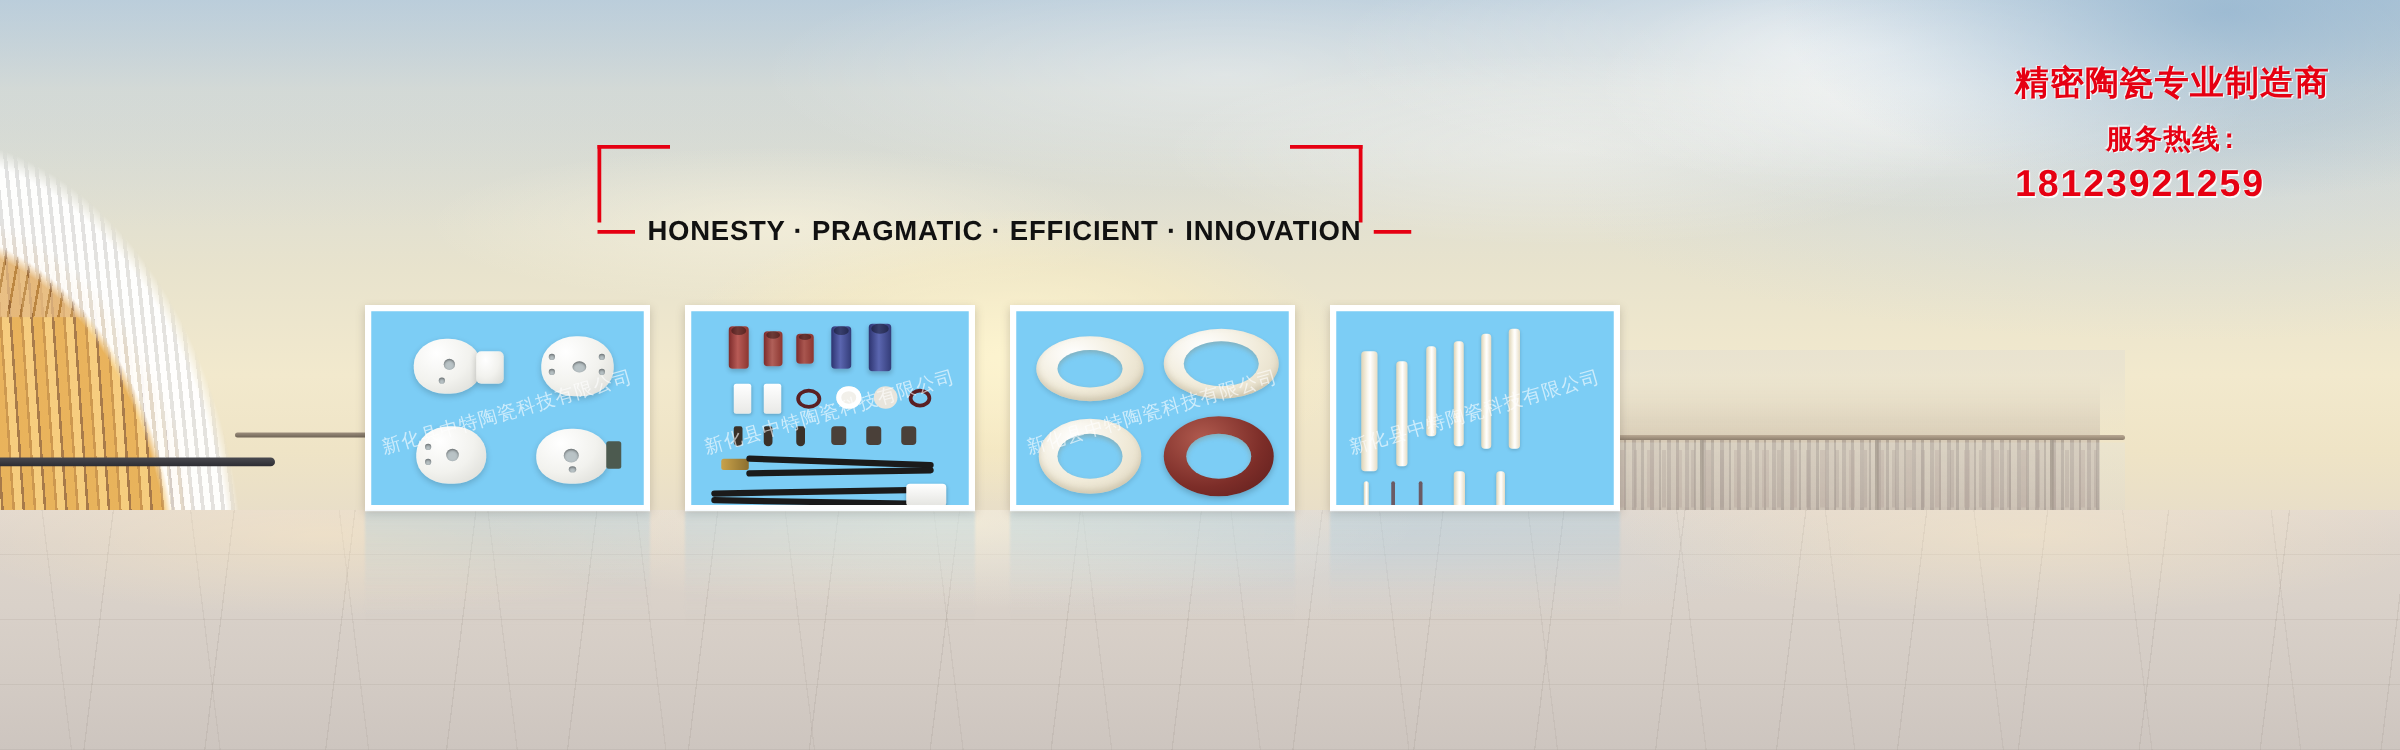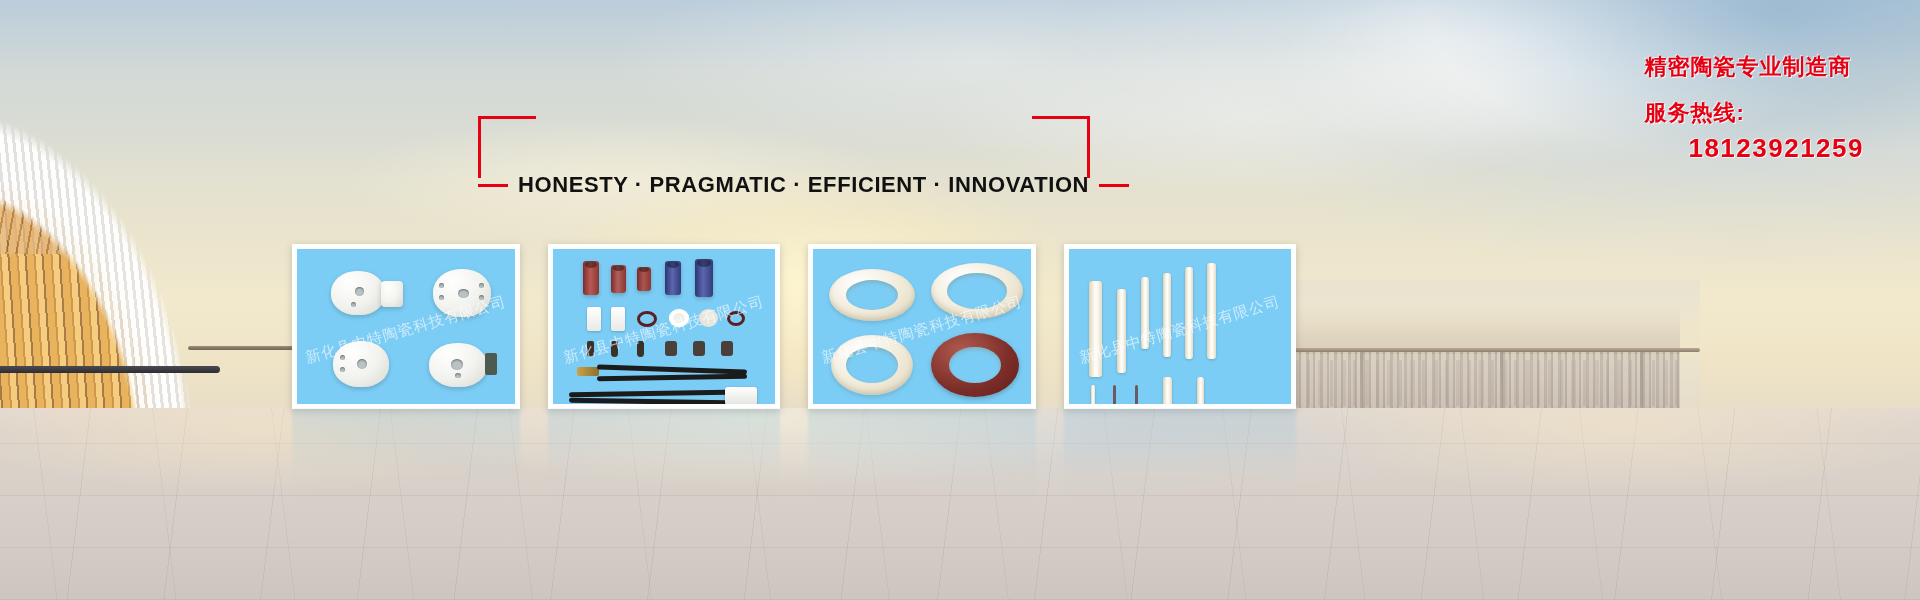--- a/index.html
+++ b/index.html
@@ -304,45 +304,45 @@
 
   
   .right-text {
     position:absolute; right:56px; top:52px;
     text-align:left;
     pointer-events:none;
   }
   .rt-line1 {
     font-family:"DejaVu Sans", sans-serif;
     font-weight:bold;
-    font-size:22px;
+    font-size:27px;
     color:#e60012;
     letter-spacing:1px;
     line-height:30px;
     text-shadow:1px 1px 0 rgba(255,255,255,.85), -1px -1px 0 rgba(255,255,255,.6);
   }
   .rt-line2 {
-    font-family:Liberation Sans, sans-serif;
+    font-family:Liberation Mono, monospace;
     font-weight:bold;
     font-size:22px;
     color:#e60012;
     letter-spacing:1px;
     line-height:34px;
     margin-top:14px;
     text-shadow:1px 1px 0 rgba(255,255,255,.85), -1px -1px 0 rgba(255,255,255,.6);
+    text-align:center;
   }
   .rt-phone {
     font-family:"Liberation Sans", sans-serif;
     font-weight:bold;
-    font-size:26px;
+    font-size:30px;
     color:#e60012;
     letter-spacing:1.5px;
     line-height:36px;
     text-shadow:1px 1px 0 rgba(255,255,255,.85), -1px -1px 0 rgba(255,255,255,.6);
-    margin-left:44px;
   }
 
   
   .reflections {
     position:absolute; left:292px; top:409px; width:1234px; height:92px;
     display:flex; gap:28px;
     pointer-events:none;
   }
   .refl {
     width:228px; height:92px;

